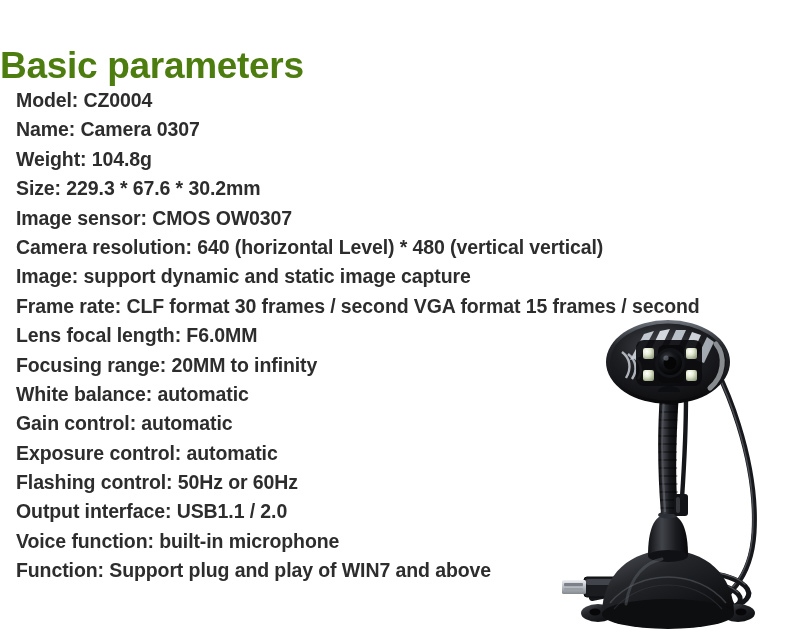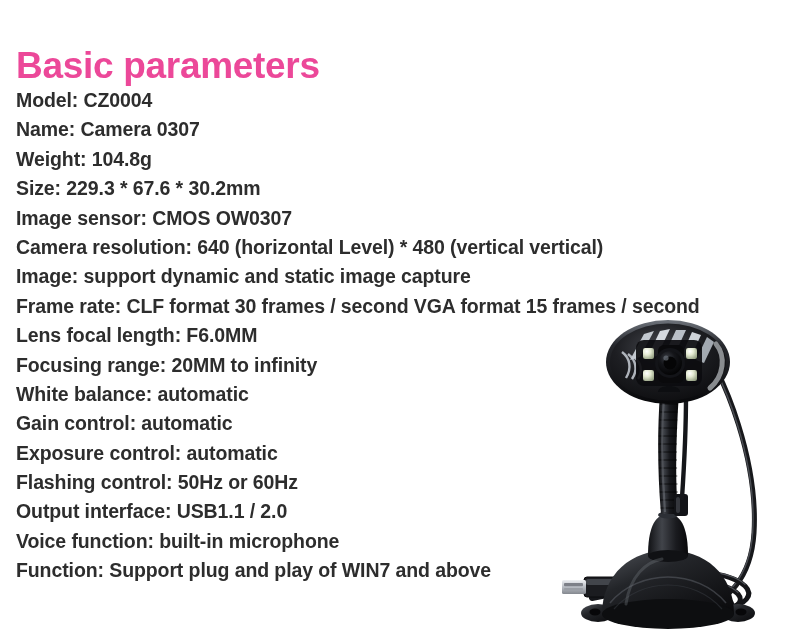--- a/index.html
+++ b/index.html
@@ -19,25 +19,25 @@
     position: absolute;
     left: 0; top: 0;
     width: 800px;
     height: 637px;
     background: #ffffff;
   }
 
   
   #page-title {
     position: absolute;
-    left: 16px;
+    left: 0;
     top: 22px;
     font-size: 37px;
     font-weight: 700;
-    color: #ec4899;
+    color: #4d7c0f;
     letter-spacing: -0.3px;
     line-height: 1.05;
     white-space: nowrap;
   }
 
   
   #spec-list {
     position: absolute;
     left: 16px;
     top: 86px;

